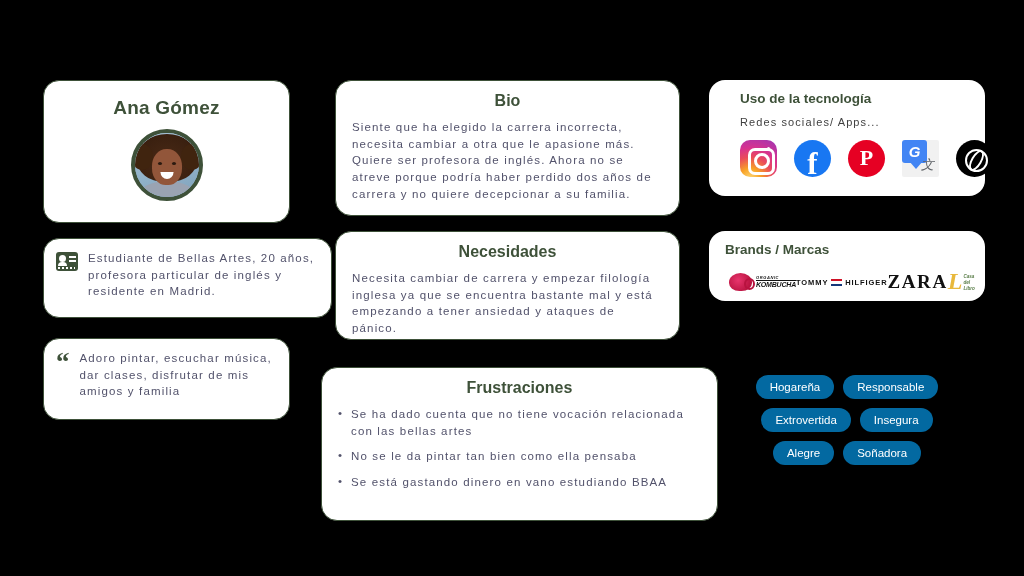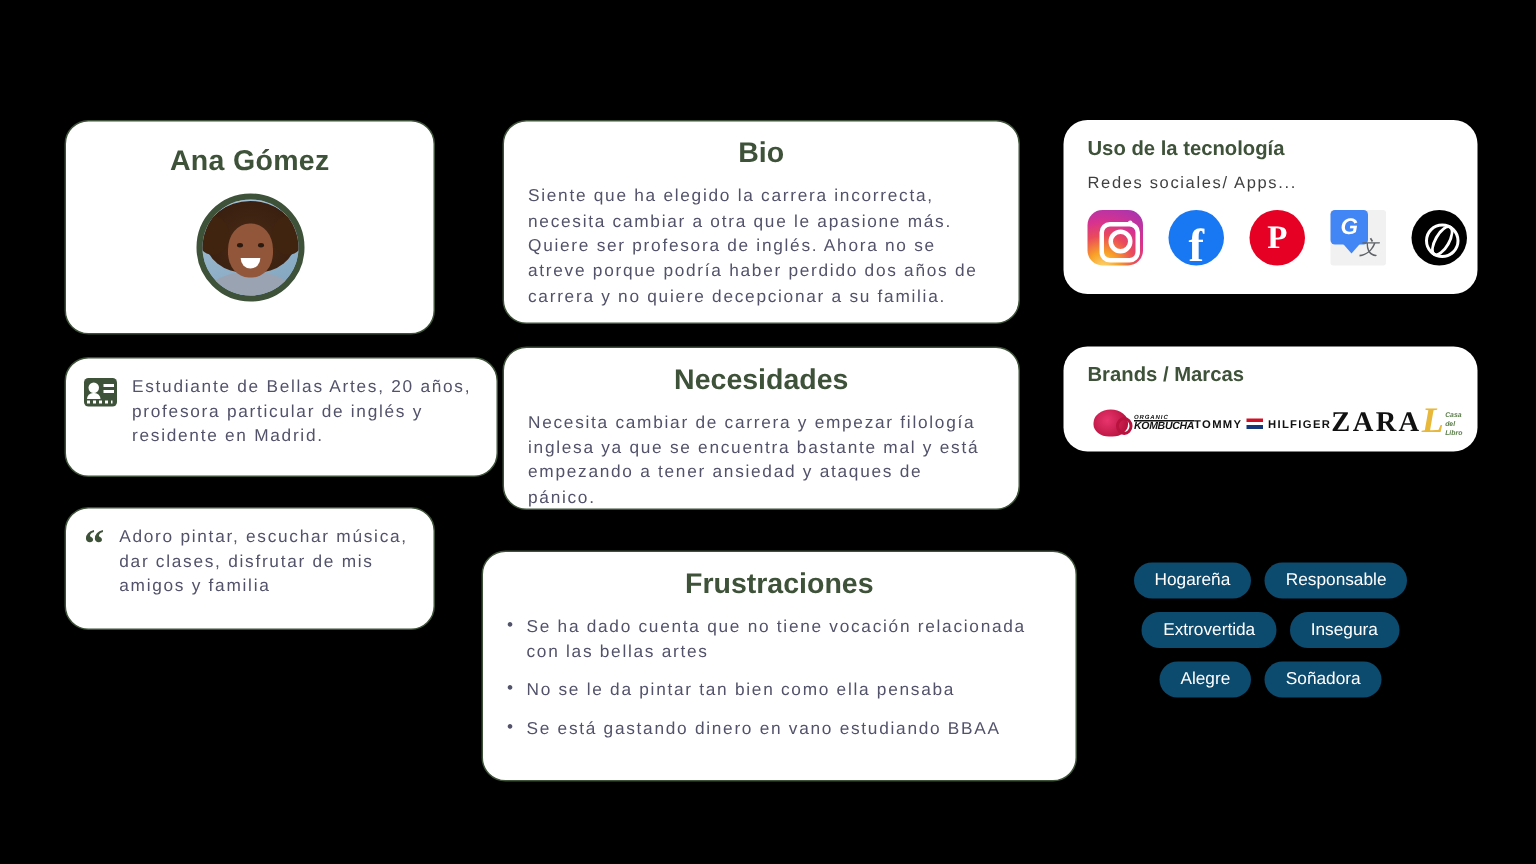--- a/index.html
+++ b/index.html
@@ -70,27 +70,27 @@
   .badge-icon .bl1 { top:4px; } .badge-icon .bl2 { top:8px; }
   .badge-icon .bdots { position:absolute; left:2px; bottom:2px; width:17px; height:2px; background: repeating-linear-gradient(to right,#fff 0 2px,transparent 2px 4px); }
 
   .quote-icon { flex: 0 0 auto; color: #3e5139; font-size: 27px; font-weight: bold; line-height: .85; font-family: "Liberation Serif", serif; margin-top: 1px; }
 
   
   #bio-card { left: 335px; top: 80px; width: 345px; height: 136px; }
   #need-card { left: 335px; top: 231px; width: 345px; height: 109px; }
   #frust-card { left: 321px; top: 367px; width: 397px; height: 154px; }
   .pad { padding: 11px 16px 12px; }
-  .pad .hdr { font-size: 19px; margin-bottom: 9px; }
+  .pad .hdr { font-size: 16px; margin-bottom: 9px; }
   .bullets { list-style: none; }
   .bullets li { position: relative; padding-left: 13px; margin-bottom: 9px; }
   .bullets li:before { content: "•"; position: absolute; left: 0; top: -1px; color: #52526b; }
 
   
-  #tech-card { left: 709px; top: 80px; width: 276px; height: 116px; }
+  #tech-card { left: 709px; top: 80px; width: 276px; height: 116px; padding-left: 15px; }
   #brands-card { left: 709px; top: 231px; width: 276px; height: 70px; }
   #tech-card .hdr, #brands-card .hdr { font-size: 13.5px; }
   .sub { color: #3f3f3f; letter-spacing: 1.1px; font-size: 11px; line-height: 1.35; margin-top: 6px; }
 
   .icon-row { display: flex; align-items: center; gap: 17px; margin-top: 10px; }
   .ic { width: 37px; height: 37px; flex: 0 0 auto; position: relative; }
 
   .ig { border-radius: 10px; background: radial-gradient(circle at 28% 105%, #fdd979 0%, #f8a326 22%, #ea4b5a 46%, #d7328f 66%, #9b36b7 100%); }
   .ig:before { content:""; position:absolute; left:8px; top:8px; width:21px; height:21px; border:3px solid #fff; border-radius:7px; }
   .ig:after { content:""; position:absolute; left:13.5px; top:13.5px; width:10px; height:10px; border:3px solid #fff; border-radius:50%; }
@@ -122,21 +122,21 @@
   .flagmark { display:inline-block; width:11px; height:7px; background: linear-gradient(to bottom,#ce1126 0 33%,#fff 33% 66%,#16387a 66% 100%); }
   .zara { font-family:"Liberation Serif", serif; font-size:19px; letter-spacing:1.6px; color:#111; font-weight:bold; }
   .cdl { display:flex; align-items:flex-end; gap:1px; }
   .cdl .L { font-family:"Liberation Serif", serif; font-size:24px; color:#e8b83b; line-height:.8; font-weight:bold; }
   .cdl .t { font-size:4.6px; color:#5b7f4a; line-height:1.25; font-weight:bold; }
 
   
   .tagwrap { position:absolute; left:709px; top:375px; width:276px; }
   .tagrow { display:flex; justify-content:center; gap:9px; margin-bottom:9px; }
   .tag {
-    background:#0c4a6e; color:#fff; border-radius:999px;
+    background:#0369a1; color:#fff; border-radius:999px;
     padding:6px 14px; font-size:11.5px; white-space:nowrap;
   }
 </style>
 </head>
 <body>
 
 <div class="stage">
 
   <div class="card" id="name-card">
     <div class="hdr" id="persona-name">Ana Gómez</div>

